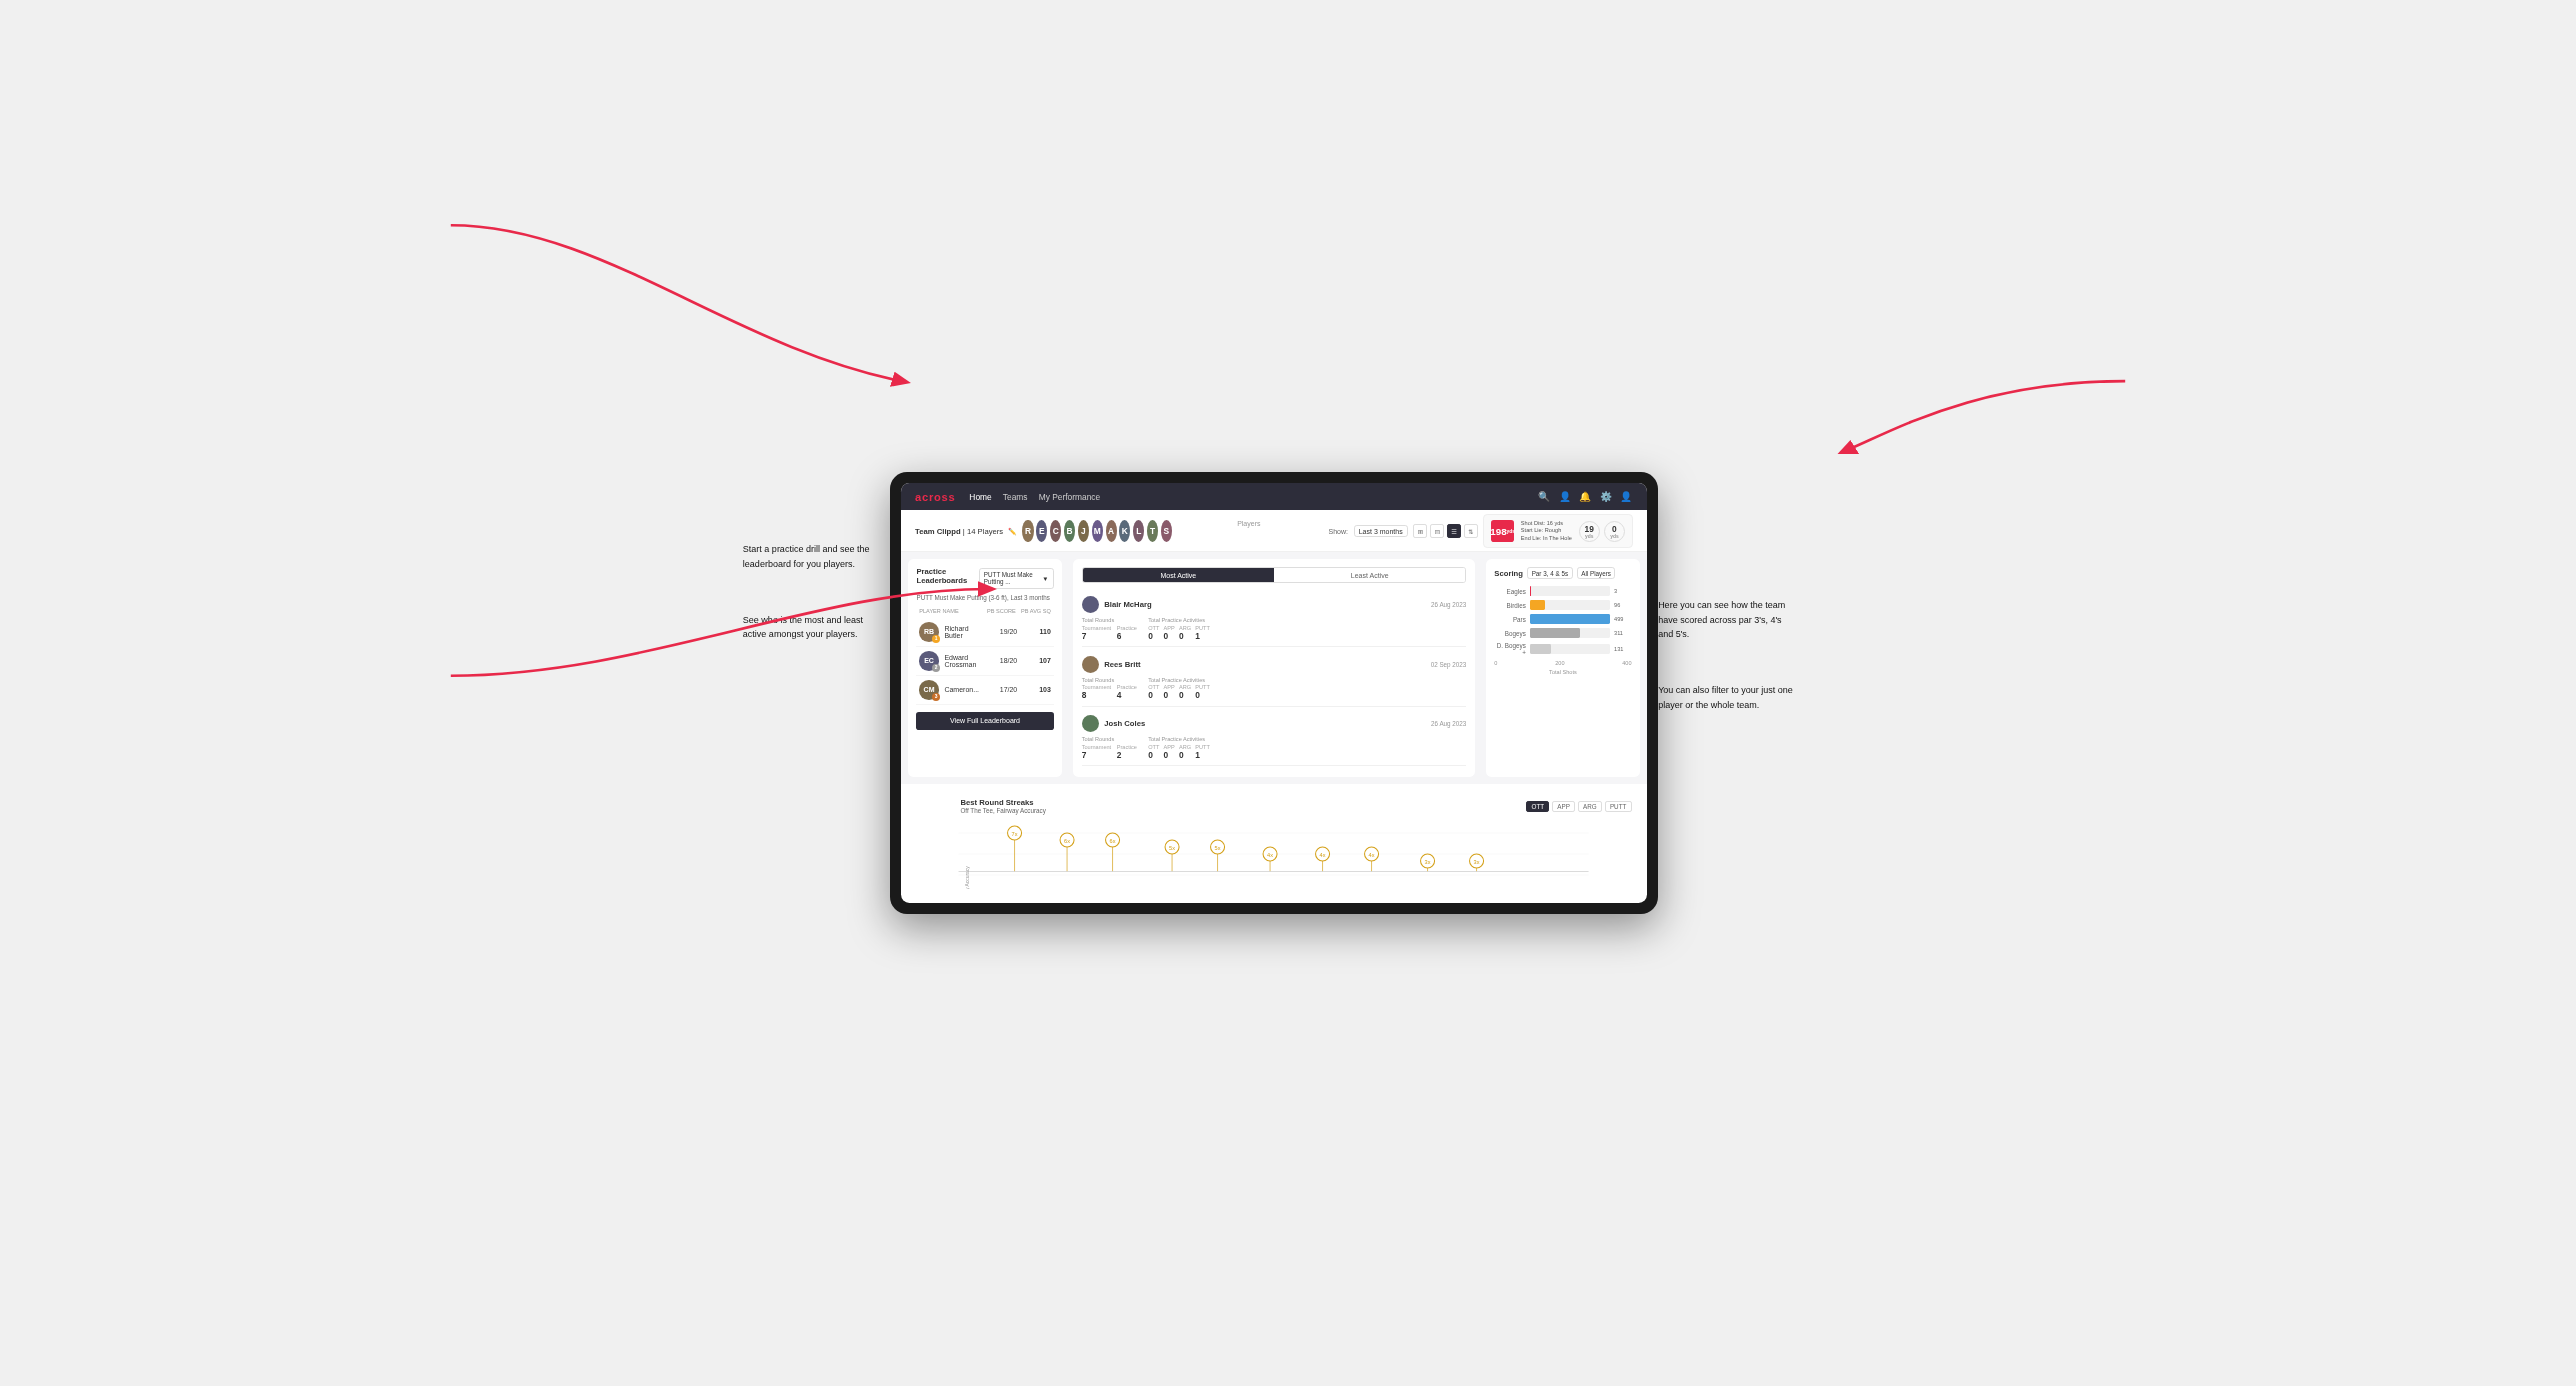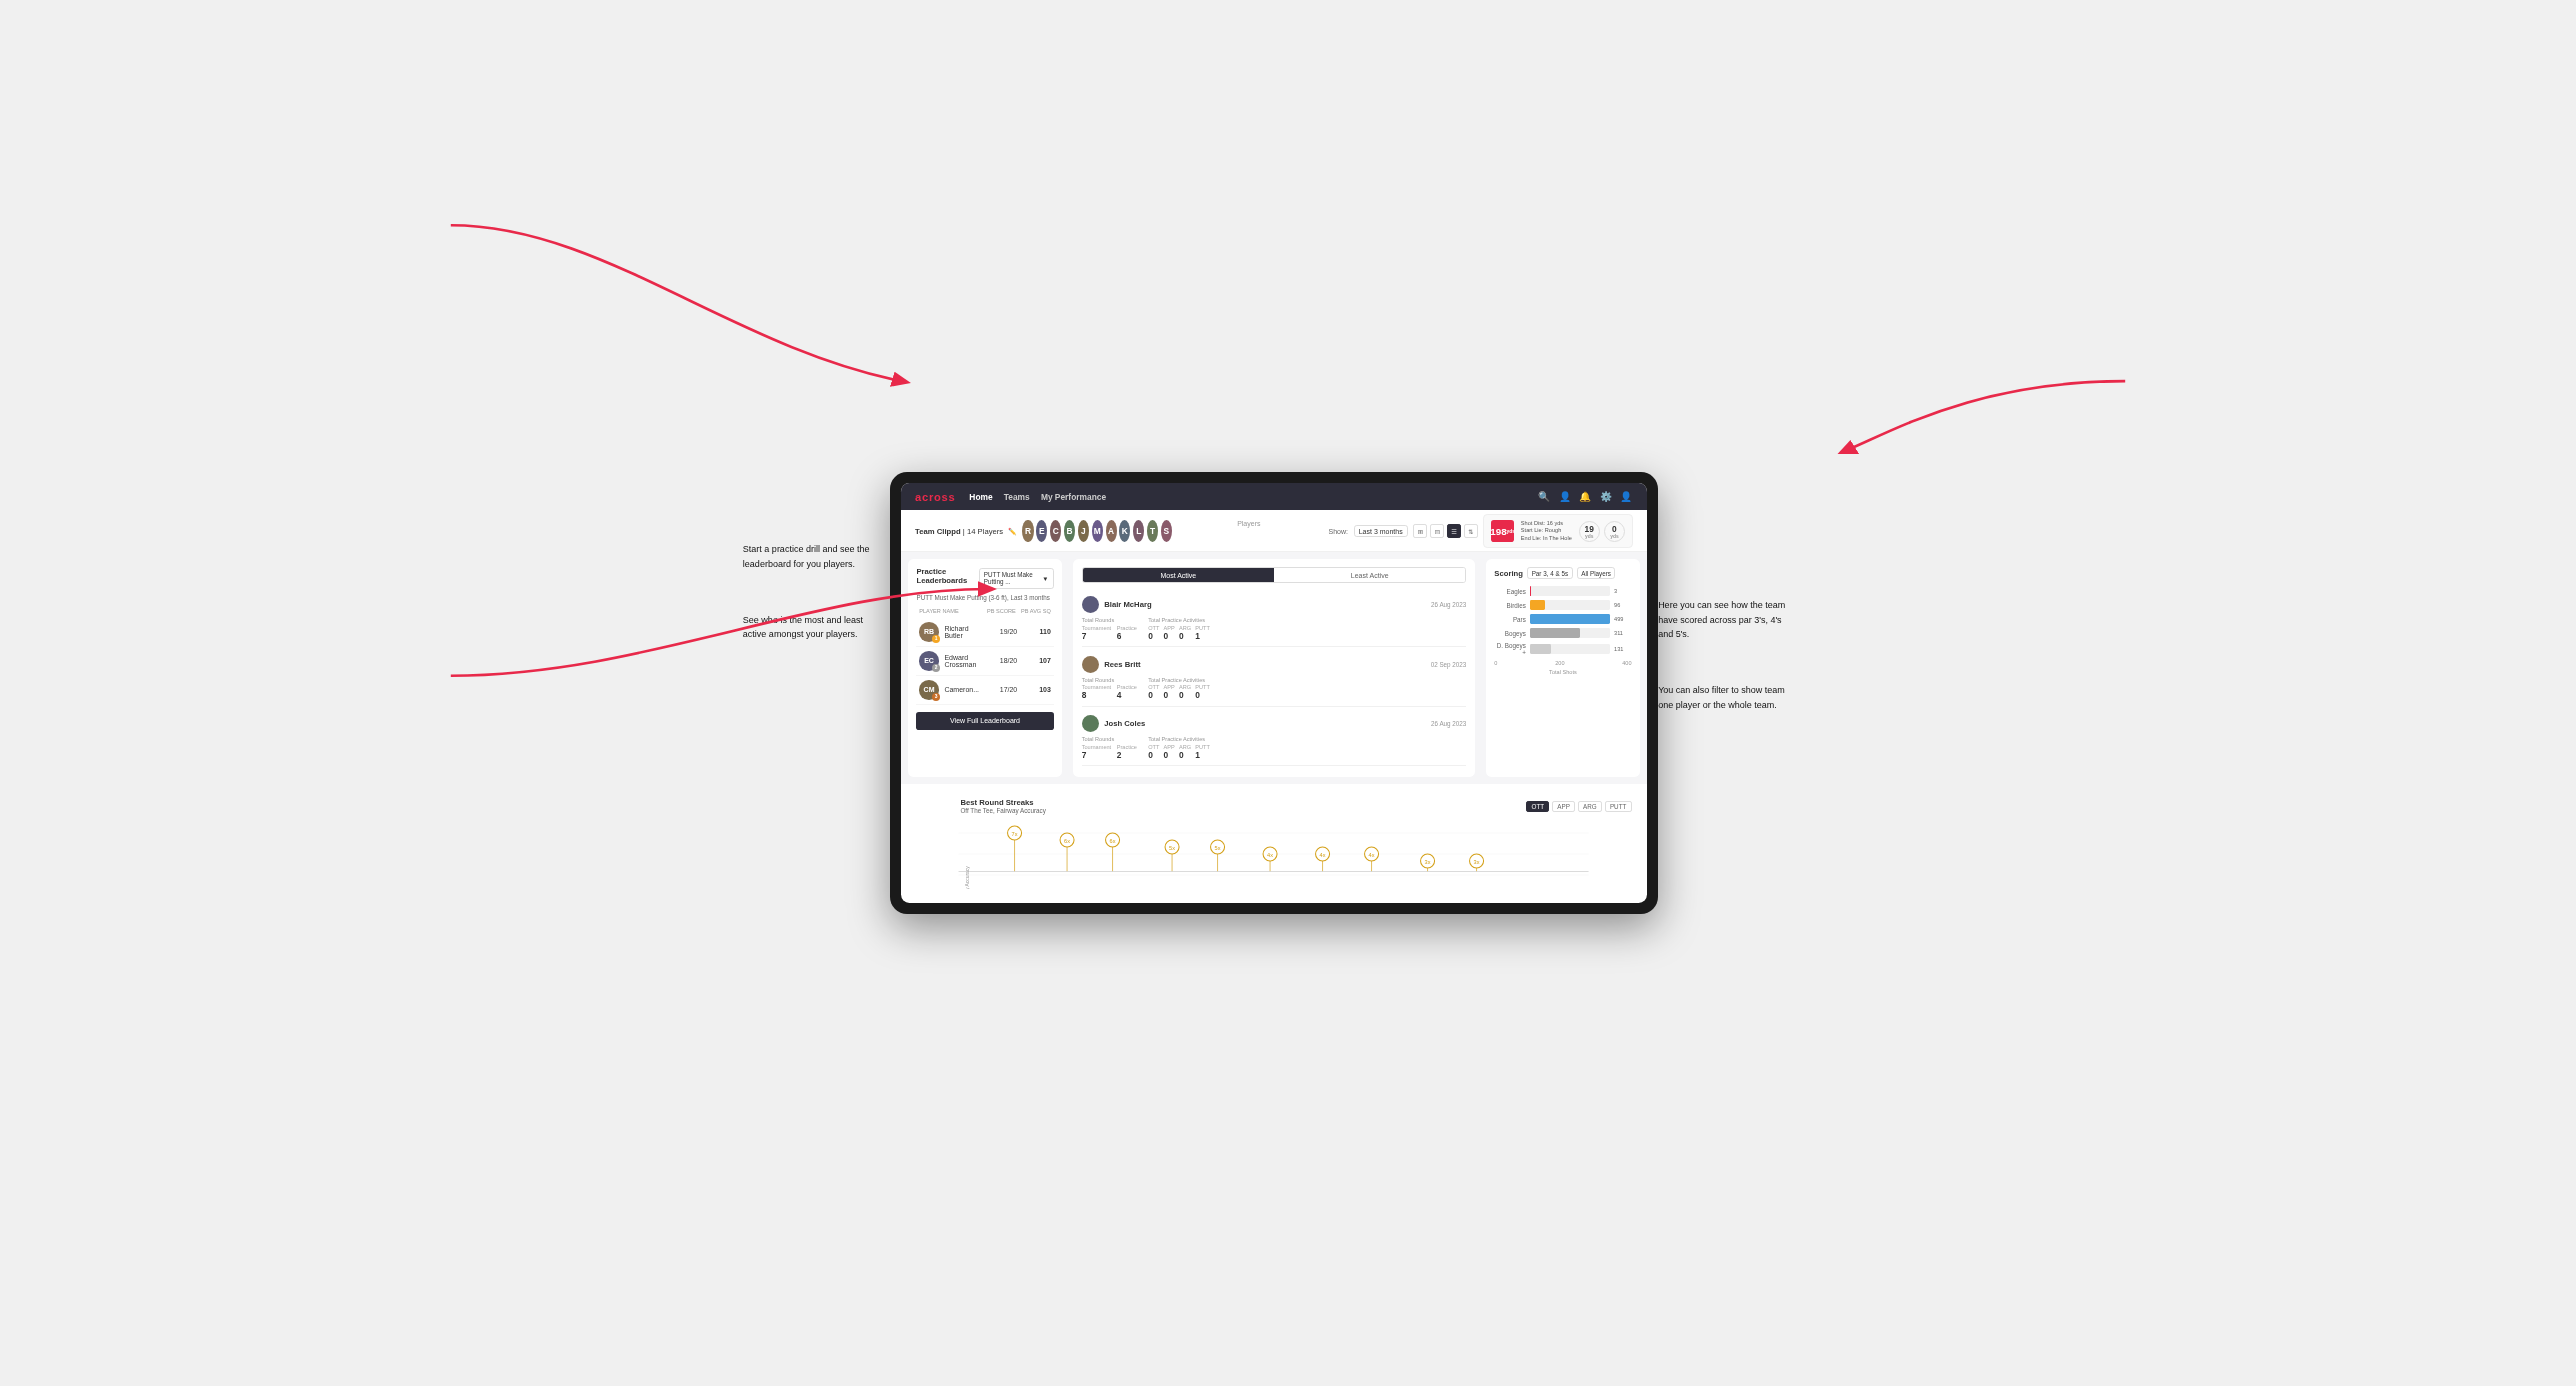--- a/index.html
+++ b/index.html
@@ -42,21 +42,20 @@
       color: #e8294a;
       font-weight: 700;
       font-size: 11.2px;
       letter-spacing: 0.7px;
     }
 
     .nav-items {
       display: flex;
       gap: 11.2px;
       flex: 1;
-      font-weight: bold;
     }
 
     .nav-item {
       color: #ccc;
       font-size: 8.4px;
       cursor: pointer;
       padding: 2.8px 0;
     }
 
     .nav-item.active { color: #fff; }
@@ -1056,21 +1055,21 @@
             </svg>
           </div>
         </div>
 
       </div>
     </div>
   </div>
 
   <div class="right-annotations">
     <div class="annotation-text">Here you can see how the team have scored across par 3's, 4's and 5's.</div>
-    <div class="annotation-text">You can also filter to show team one player or the whole team.</div>
+    <div class="annotation-text">You can also filter to your just one player or the whole team.</div>
   </div>
 </div>
 
 <svg style="position:fixed;top:0;left:0;width:100%;height:100%;pointer-events:none;z-index:100;" viewBox="0 0 1200 800" preserveAspectRatio="none">
 
   <defs>
     <marker id="arrowhead" markerWidth="6" markerHeight="6" refX="3" refY="3" orient="auto">
       <polygon points="0 0, 6 3, 0 6" fill="#e8294a"></polygon>
     </marker>
   </defs>

